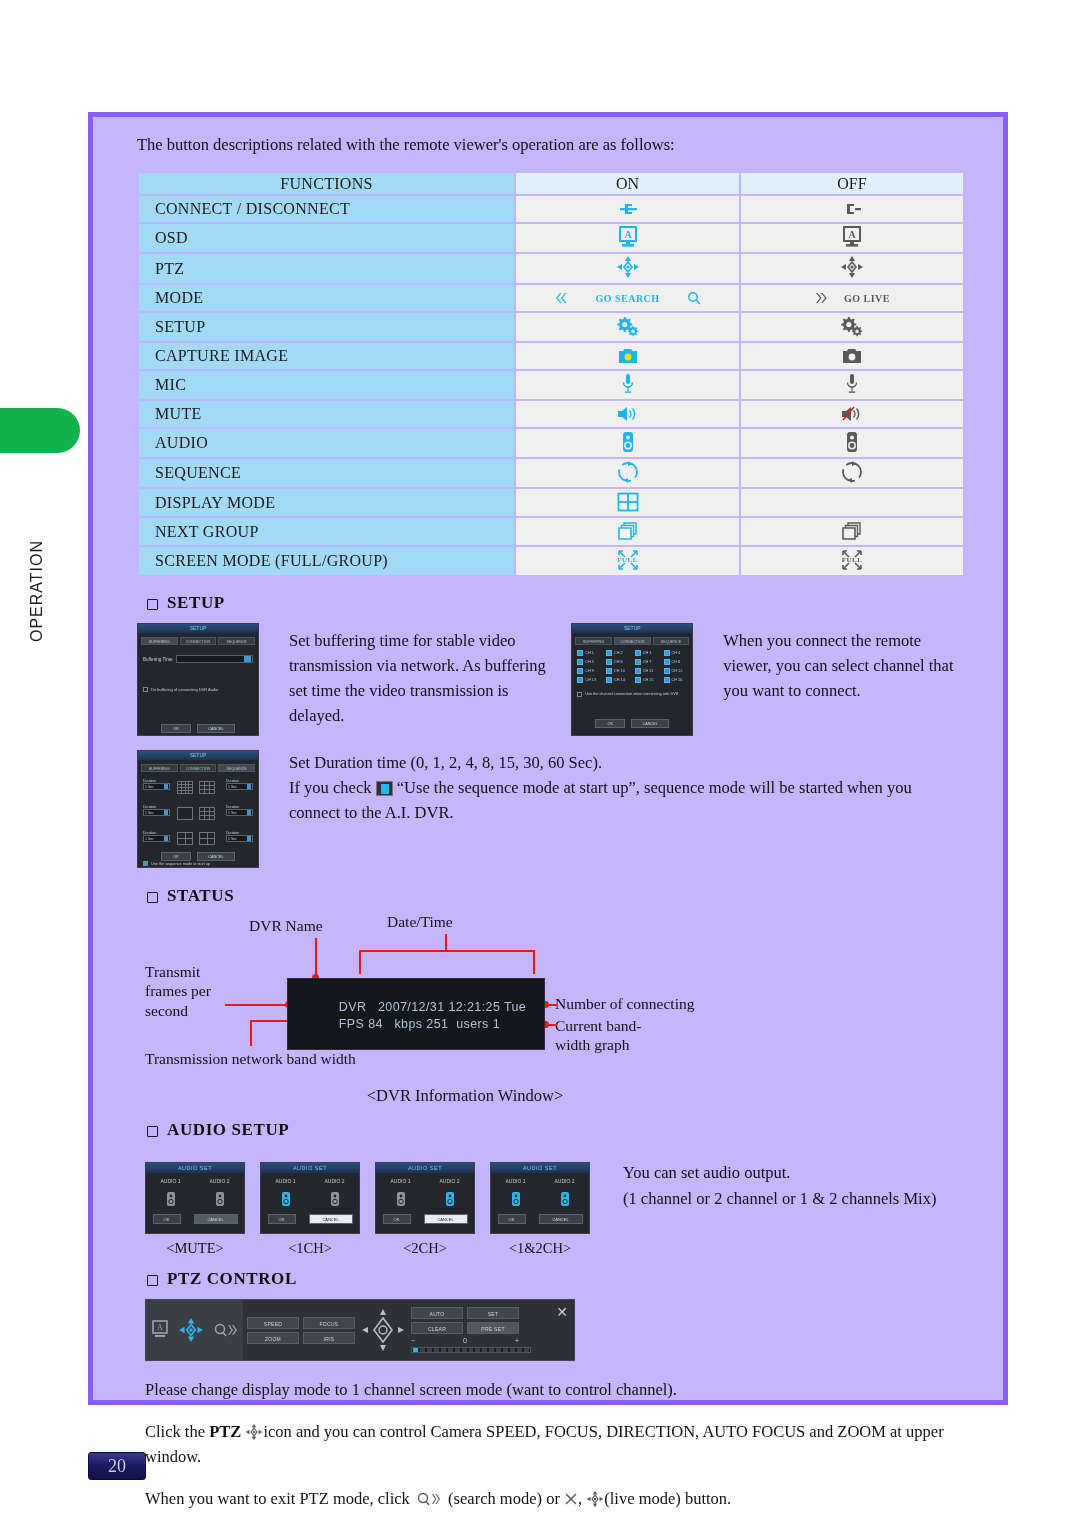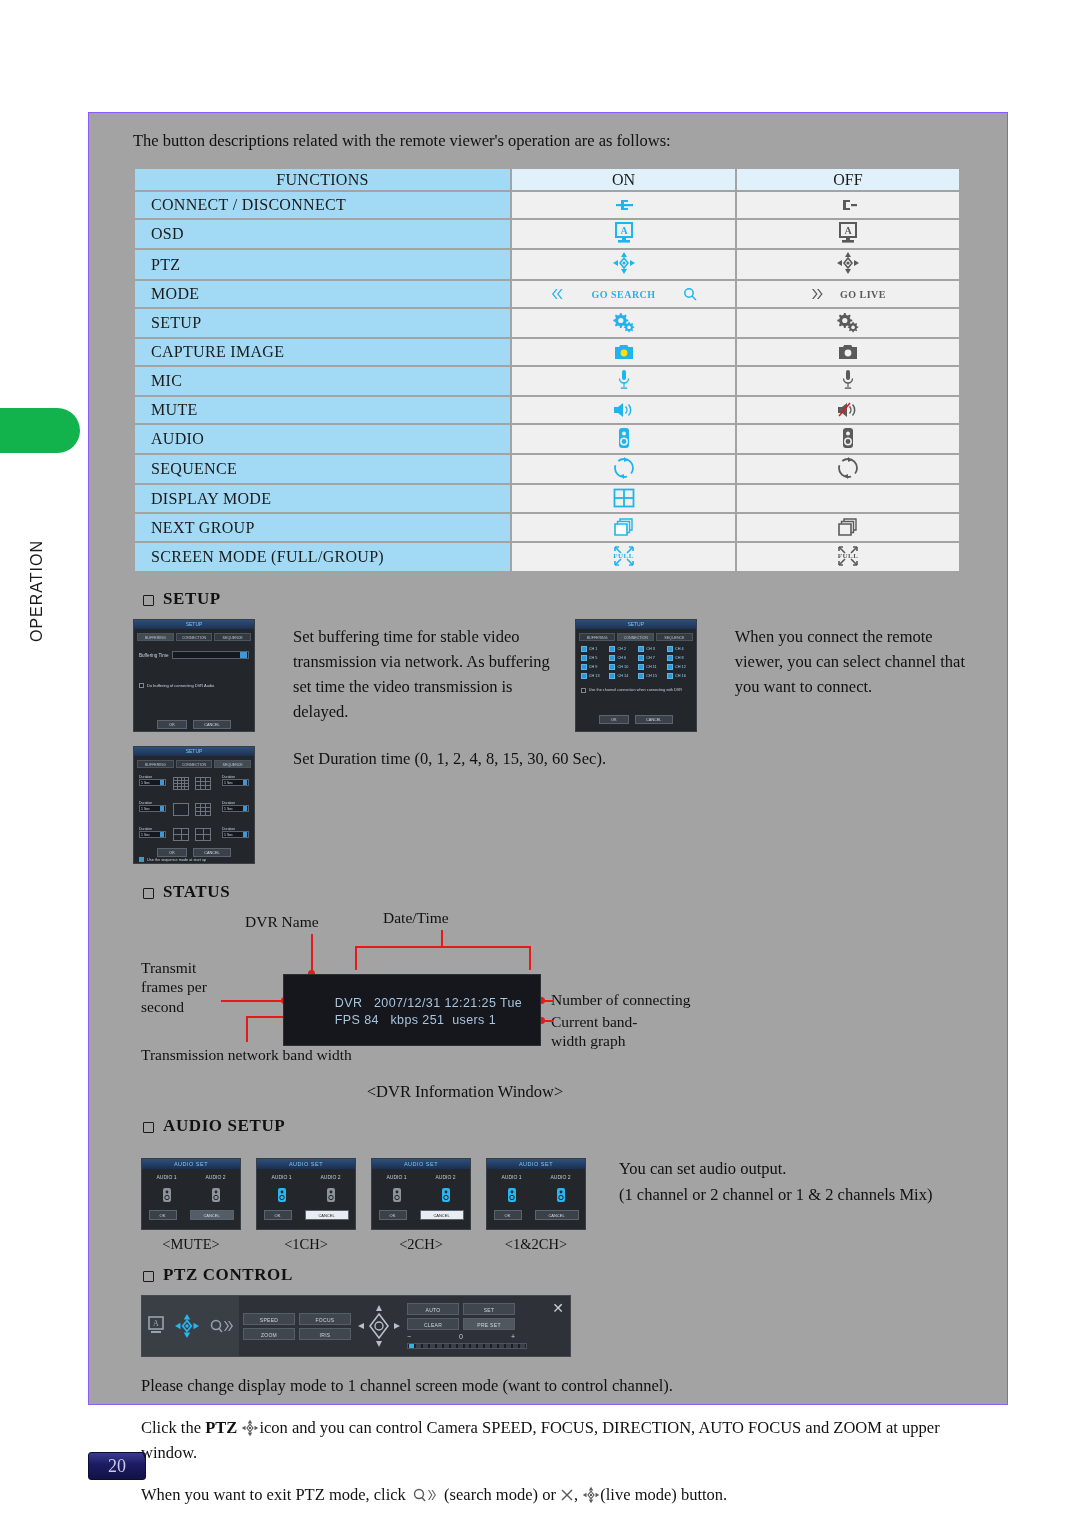--- a/index.html
+++ b/index.html
@@ -42,22 +42,22 @@
     font-family: "Liberation Serif", serif;
     font-size: 18px;
     display: flex; align-items: center; justify-content: center;
   }
 
   
   .frame {
     position: absolute;
     left: 88px; top: 112px;
     width: 920px; height: 1293px;
-    border: 1px solid #8b5cf6;
-    background: #a3a3a3;
+    border: 5px solid #8b5cf6;
+    background: #c4b5fd;
   }
   .frame-inner { padding: 18px 40px 10px 44px; }
 
   .intro {
     font-size: 16.5px;
     color: #111;
     margin-bottom: 16px;
   }
 
   
@@ -94,21 +94,21 @@
     margin: 16px 0 10px 10px;
     font-family: "Liberation Serif", serif;
     font-weight: bold; font-size: 17px; letter-spacing: .6px; color: #111;
   }
   .sq {
     width: 11px; height: 11px; border: 1.6px solid #1a1a1a; border-radius: 1px;
     display: inline-block; position: relative; top: 1px;
   }
 
   
-  .row { display: flex; gap: 16px; align-items: flex-start; }
+  .row { display: flex; gap: 8px; align-items: flex-start; }
   .dlg {
     background: #23262b; border: 1px solid #3a3f46;
     position: relative; overflow: hidden; flex: none;
   }
   .dlg .title {
     height: 9px; background: linear-gradient(180deg,#2c4f7a,#1d3254);
     color: #7fc4ef; font-size: 5px; text-align: center; line-height: 9px;
     font-family: "Liberation Sans", sans-serif;
   }
   .dlg .tabs { display: flex; gap: 2px; margin: 4px 3px 0; }
@@ -798,20 +798,27 @@
           </div>
           <div class="btnrow">
             <div class="btn w1">OK</div>
             <div class="btn w2">CANCEL</div>
           </div>
         </div>
       </div>
 
       <div class="dtext" style="padding-left:22px;width:690px;">
         <div>Set Duration time (0, 1, 2, 4, 8, 15, 30, 60 Sec).</div>
+        <div>
+          <span>If you check</span>
+          <span style="display:inline-block;width:17px;height:15px;background:#2c2f35;border:1px solid #777;vertical-align:-3px;position:relative;">
+            <span style="position:absolute;left:4px;top:2px;width:8px;height:10px;background:#29b6f0;display:block;"></span>
+          </span>
+          <span>“Use the sequence mode at start up”, sequence mode will be  started when you connect to the A.I. DVR.</span>
+        </div>
       </div>
     </div>
 
     <div class="sec-h" style="margin-top:18px;">
       <span class="sq"></span>
       <span>STATUS</span>
     </div>
 
     <div class="status-area">
 

